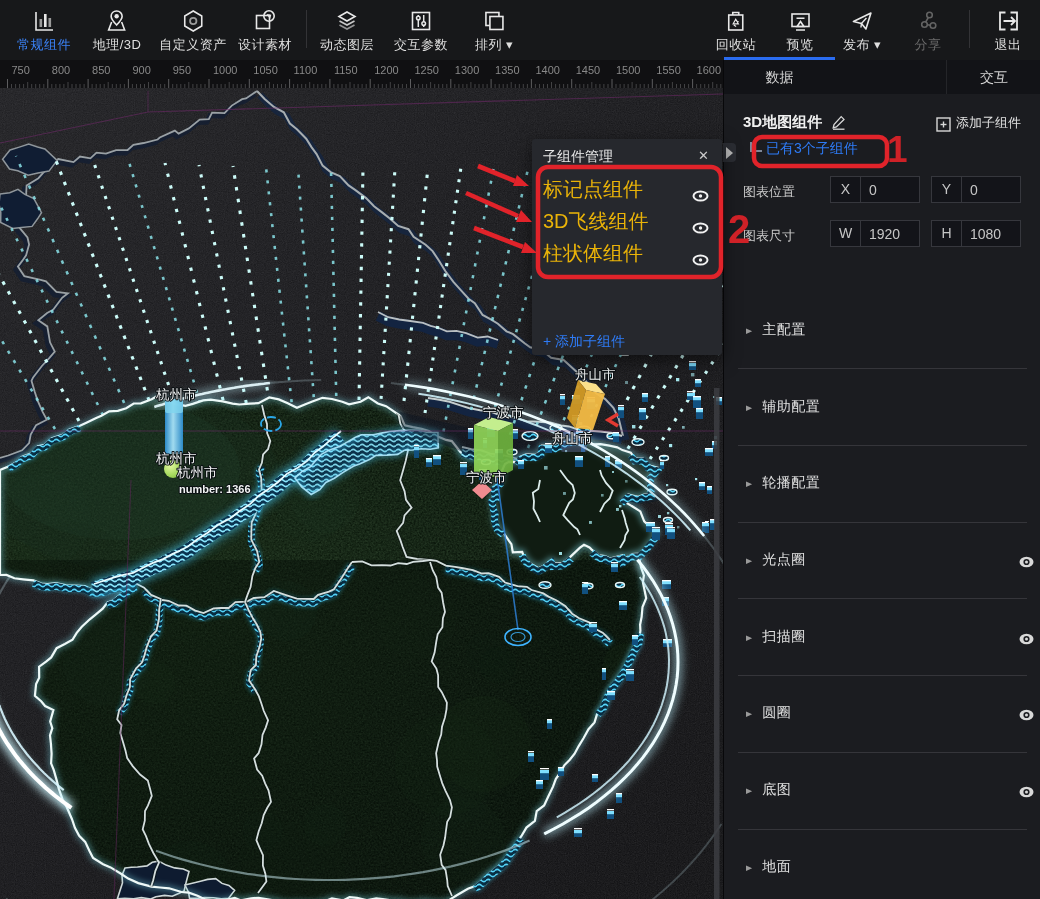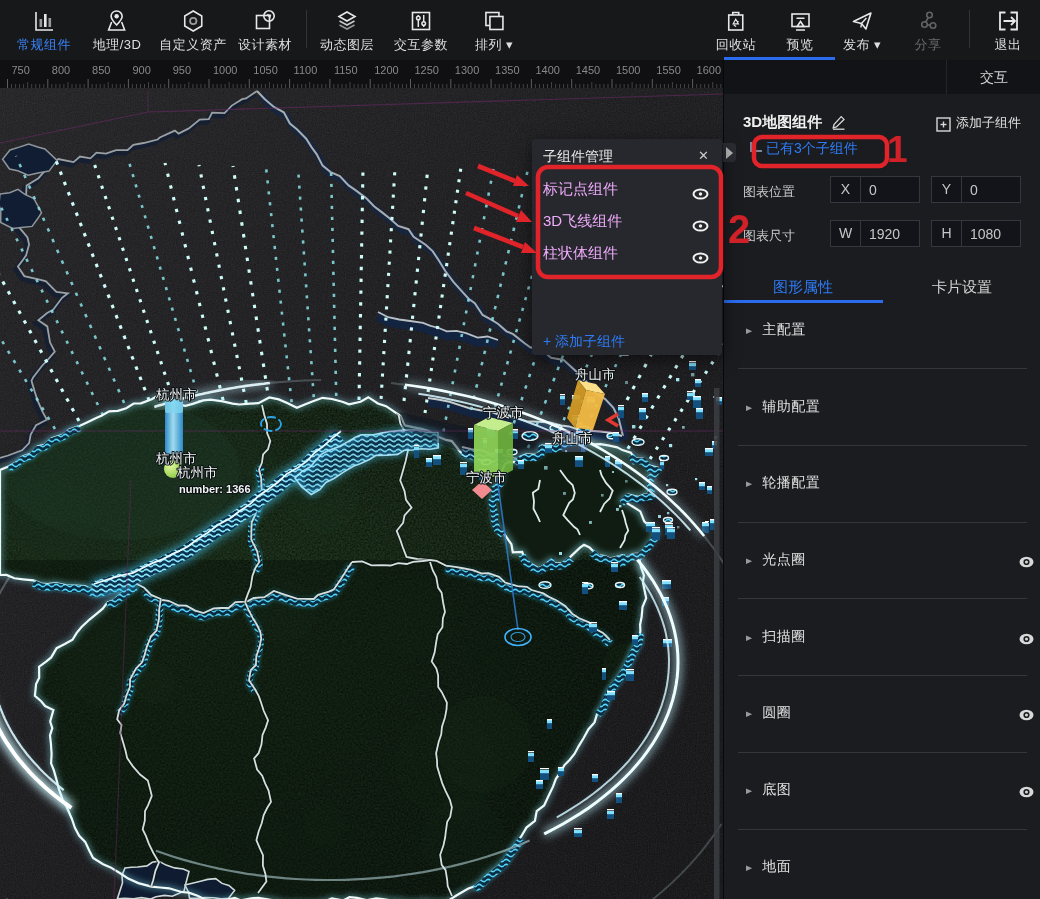--- a/index.html
+++ b/index.html
@@ -32,21 +32,21 @@
 .t2line{position:absolute;left:0;top:30px;width:159px;height:3px;background:#2a6cf0}
 .sect{position:absolute;left:0;width:317px;height:22px;display:flex;align-items:center}
 .arr{color:#9a9a9a;font-size:8px;margin-left:22px;transform:scaleY(0.9)}
 .stt{color:#e0e0e0;font-size:14px;margin-left:10px;letter-spacing:0.5px}
 .seye{position:absolute;right:7px;top:5px}
 .sdiv{position:absolute;left:14px;width:289px;height:1px;background:#35353a}
 .handle{position:absolute;left:-1px;top:83px;width:13px;height:19px;background:#2b2d33;border-radius:0 4px 4px 0;display:flex;align-items:center}
 .fpanel{position:absolute;left:532px;top:139px;width:190px;height:216px;background:#26282d;border-radius:3px;box-shadow:0 5px 18px rgba(0,0,0,0.55);z-index:5}
 .fptitle{position:absolute;left:11px;top:4px;width:168px;height:26px;line-height:26px;font-size:14px;color:#e8e8e8}
 .fpx{position:absolute;right:2px;top:0;font-size:13px;color:#cccccc}
-.fpitem{position:absolute;left:11px;width:168px;height:24px;line-height:24px;font-size:15px;color:#f0abfc}
+.fpitem{position:absolute;left:11px;width:168px;height:24px;line-height:24px;font-size:20px;color:#eab308}
 .fpeye{position:absolute;right:2px;top:6px}
 .fpadd{position:absolute;left:11px;top:194px;font-size:14px;color:#2e7bf6}
 .anno{position:absolute;left:0;top:0;z-index:9;pointer-events:none}
 </style></head>
 <body>
 <div id="app">
 <div class="toolbar">
       <div class="tbi" style="left:44px">
         <div class="tbic">
           <svg width="24" height="24" viewBox="0 0 24 24">
@@ -1008,20 +1008,21 @@
         <text x="177" y="389" font-family="Liberation Sans, sans-serif" font-size="13.5" font-weight="400" fill="#f2f4f4" style="paint-order:stroke;stroke:#0b1013;stroke-width:2px;stroke-linejoin:round">杭州市</text>
         <text x="179" y="405" font-family="Liberation Sans, sans-serif" font-size="11" font-weight="700" fill="#f2f4f4" style="paint-order:stroke;stroke:#0b1013;stroke-width:2px;stroke-linejoin:round">number: 1366</text>
         <text x="483" y="329" font-family="Liberation Sans, sans-serif" font-size="13.5" font-weight="400" fill="#f2f4f4" style="paint-order:stroke;stroke:#0b1013;stroke-width:2px;stroke-linejoin:round">宁波市</text>
         <text x="466" y="394" font-family="Liberation Sans, sans-serif" font-size="13.5" font-weight="400" fill="#f2f4f4" style="paint-order:stroke;stroke:#0b1013;stroke-width:2px;stroke-linejoin:round">宁波市</text>
         <text x="575" y="291" font-family="Liberation Sans, sans-serif" font-size="13.5" font-weight="400" fill="#f2f4f4" style="paint-order:stroke;stroke:#0b1013;stroke-width:2px;stroke-linejoin:round">舟山市</text>
         <text x="552" y="355" font-family="Liberation Sans, sans-serif" font-size="13.5" font-weight="400" fill="#f2f4f4" style="paint-order:stroke;stroke:#0b1013;stroke-width:2px;stroke-linejoin:round">舟山市</text>
         <rect x="714" y="300" width="5.5" height="511" fill="#3c3d42" opacity="0.85"></rect>
       </svg></div>
 <div class="rpanel">
       <div class="rtabs">
+        <div class="rtab">数据</div>
         <div class="rtab last">交互</div>
         <div class="rtabline"></div>
       </div>
       <div class="rtitle">3D地图组件&nbsp;&nbsp;<svg width="15" height="15" viewBox="0 0 15 15">
           <path d="M10.2,1.6 L13,4.4 L5.4,12 L2.2,12.8 L3,9.6 Z" fill="none" stroke="#d8d8d8" stroke-width="1.3"></path>
           <line x1="2" y1="14.2" x2="13.5" y2="14.2" stroke="#d8d8d8" stroke-width="1.3"></line>
         </svg></div>
       <div class="raddsub">
         <svg width="15" height="15" viewBox="0 0 15 15">
           <rect x="1" y="1" width="13" height="13" fill="none" stroke="#d8d8d8" stroke-width="1.4"></rect>
@@ -1046,25 +1047,20 @@
         <div class="ival">0</div>
       </div>
       <div class="rlab" style="top:167px">图表尺寸</div>
       <div class="ibox" style="left:106px;top:160px">
         <div class="ilab" style="width:30px">W</div>
         <div class="ival">1920</div>
       </div>
       <div class="ibox" style="left:207px;top:160px">
         <div class="ilab" style="width:30px">H</div>
         <div class="ival">1080</div>
-      </div>
-      <div class="rtabs2">
-        <div class="t2 active">图形属性</div>
-        <div class="t2">卡片设置</div>
-        <div class="t2line"></div>
       </div>
       <div class="sect" style="top:259px">
         <span class="arr">▶</span>
         <span class="stt">主配置</span>
       </div>
       <div class="sdiv" style="top:308px"></div>
       <div class="sect" style="top:336px">
         <span class="arr">▶</span>
         <span class="stt">辅助配置</span>
       </div>

